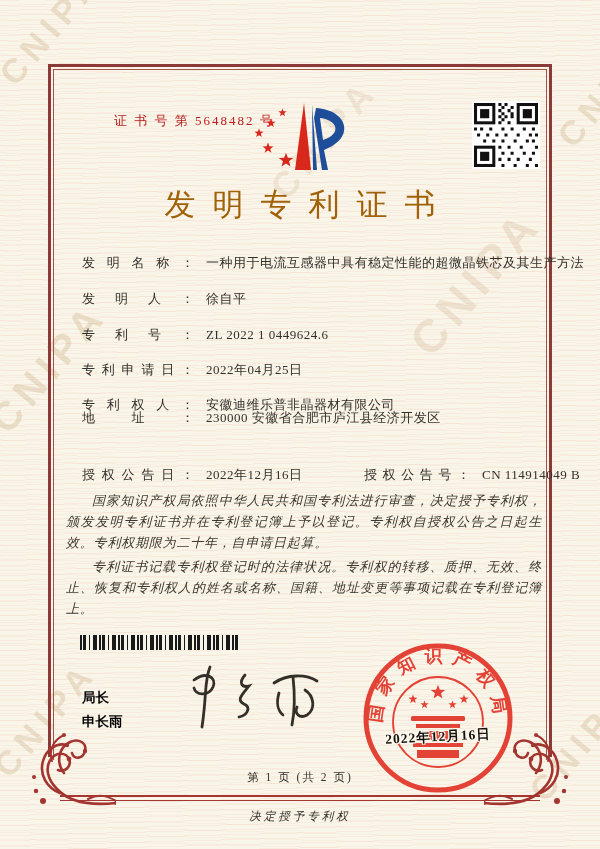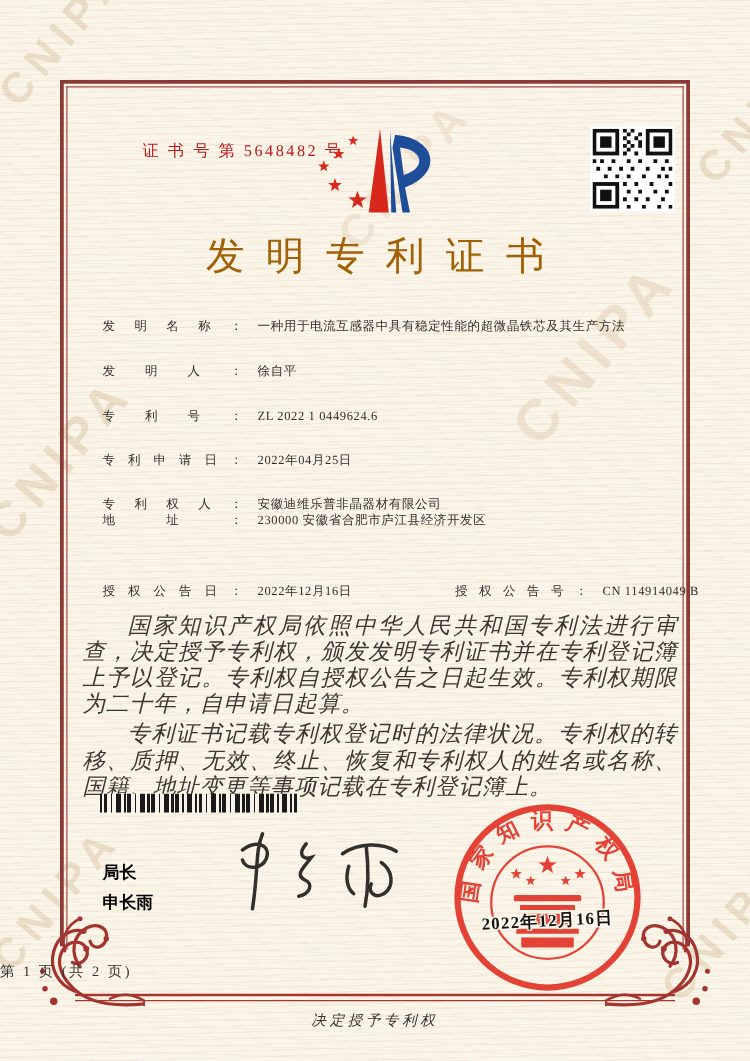--- a/index.html
+++ b/index.html
@@ -38,42 +38,42 @@
   .flourish.right{left:484px;transform:scaleX(-1);}
   
   .cert-no{position:absolute;left:82px;top:112px;z-index:3;font-size:13px;letter-spacing:2px;color:#b91c1c;margin-left:32px;}
   .logo{position:absolute;left:248px;top:100px;z-index:3;}
   .qr{position:absolute;left:472px;top:101px;width:64px;height:64px;background:#fff;padding:2px;z-index:3;}
   .title{
     position:absolute;left:0;right:0;top:184px;z-index:3;text-align:center;
     font-size:31px;letter-spacing:17px;text-indent:17px;color:#a16207;font-weight:500;
   }
   
-  .frow{position:absolute;left:82px;right:58px;z-index:3;font-size:10px;display:flex;align-items:baseline;color:#33302c;}
+  .frow{position:absolute;left:82px;right:58px;z-index:3;font-size:13px;display:flex;align-items:baseline;color:#33302c;}
   .flabel{display:inline-block;width:112px;text-align:justify;text-align-last:justify;flex:none;}
   .fvalue{margin-left:12px;letter-spacing:0.5px;white-space:nowrap;}
   .fvalue.w1{width:128px;flex:none;}
   .flabel.second{width:106px;margin-left:30px;}
   
   .paras{position:absolute;left:66px;right:58px;top:490px;z-index:3;
-    font-size:18px;line-height:21px;font-style:italic;color:#3c382f;letter-spacing:0.8px;text-align:justify;}
+    font-size:13px;line-height:21px;font-style:italic;color:#3c382f;letter-spacing:0.8px;text-align:justify;}
   .paras p{margin:0 0 3px 0;text-indent:2em;}
   
   .barcode{position:absolute;left:80px;top:635px;width:160px;height:15px;z-index:3;
     background:repeating-linear-gradient(90deg,#1a1a1a 0 2px,#f8f3e7 2px 3px,#1a1a1a 3px 6px,#f8f3e7 6px 9px,#1a1a1a 9px 10px,#f8f3e7 10px 13px,#1a1a1a 13px 17px,#f8f3e7 17px 19px);}
   .signoff{position:absolute;left:82px;top:686px;z-index:3;
     font-family:"Liberation Sans","DejaVu Sans",sans-serif;font-weight:700;font-size:13.5px;color:#000000;line-height:24px;}
   .signature{position:absolute;left:182px;top:662px;z-index:3;}
   .seal{position:absolute;left:360px;top:640px;width:156px;height:156px;z-index:4;}
   .seal-date{
     position:absolute;left:-8px;right:-8px;top:88px;text-align:center;z-index:5;
     font-size:13.5px;font-weight:700;color:#15120e;letter-spacing:1px;transform:rotate(-3deg);
     text-shadow:-1px -1px 0 #fdf9ef,1px -1px 0 #fdf9ef,-1px 1px 0 #fdf9ef,1px 1px 0 #fdf9ef,0 0 3px #fdf9ef;
   }
-  .page-num{position:absolute;left:0;right:0;top:770px;z-index:3;text-align:left;font-size:11.5px;letter-spacing:2px;color:#35312b;}
+  .page-num{position:absolute;left:0;right:0;top:770px;z-index:3;text-align:center;font-size:11.5px;letter-spacing:2px;color:#35312b;}
   .footer-note{position:absolute;left:0;right:0;top:809px;z-index:3;text-align:center;font-size:11.5px;letter-spacing:3px;color:#35312b;font-style:italic;}
   svg{display:block;}
 </style>
 </head>
 <body>
 
 <div class="page">
 
   <div class="wm" style="left:-18px;top:8px;font-size:34px;">CNIPA</div>
   <div class="wm" style="left:540px;top:70px;font-size:34px;">CNIPA</div>

